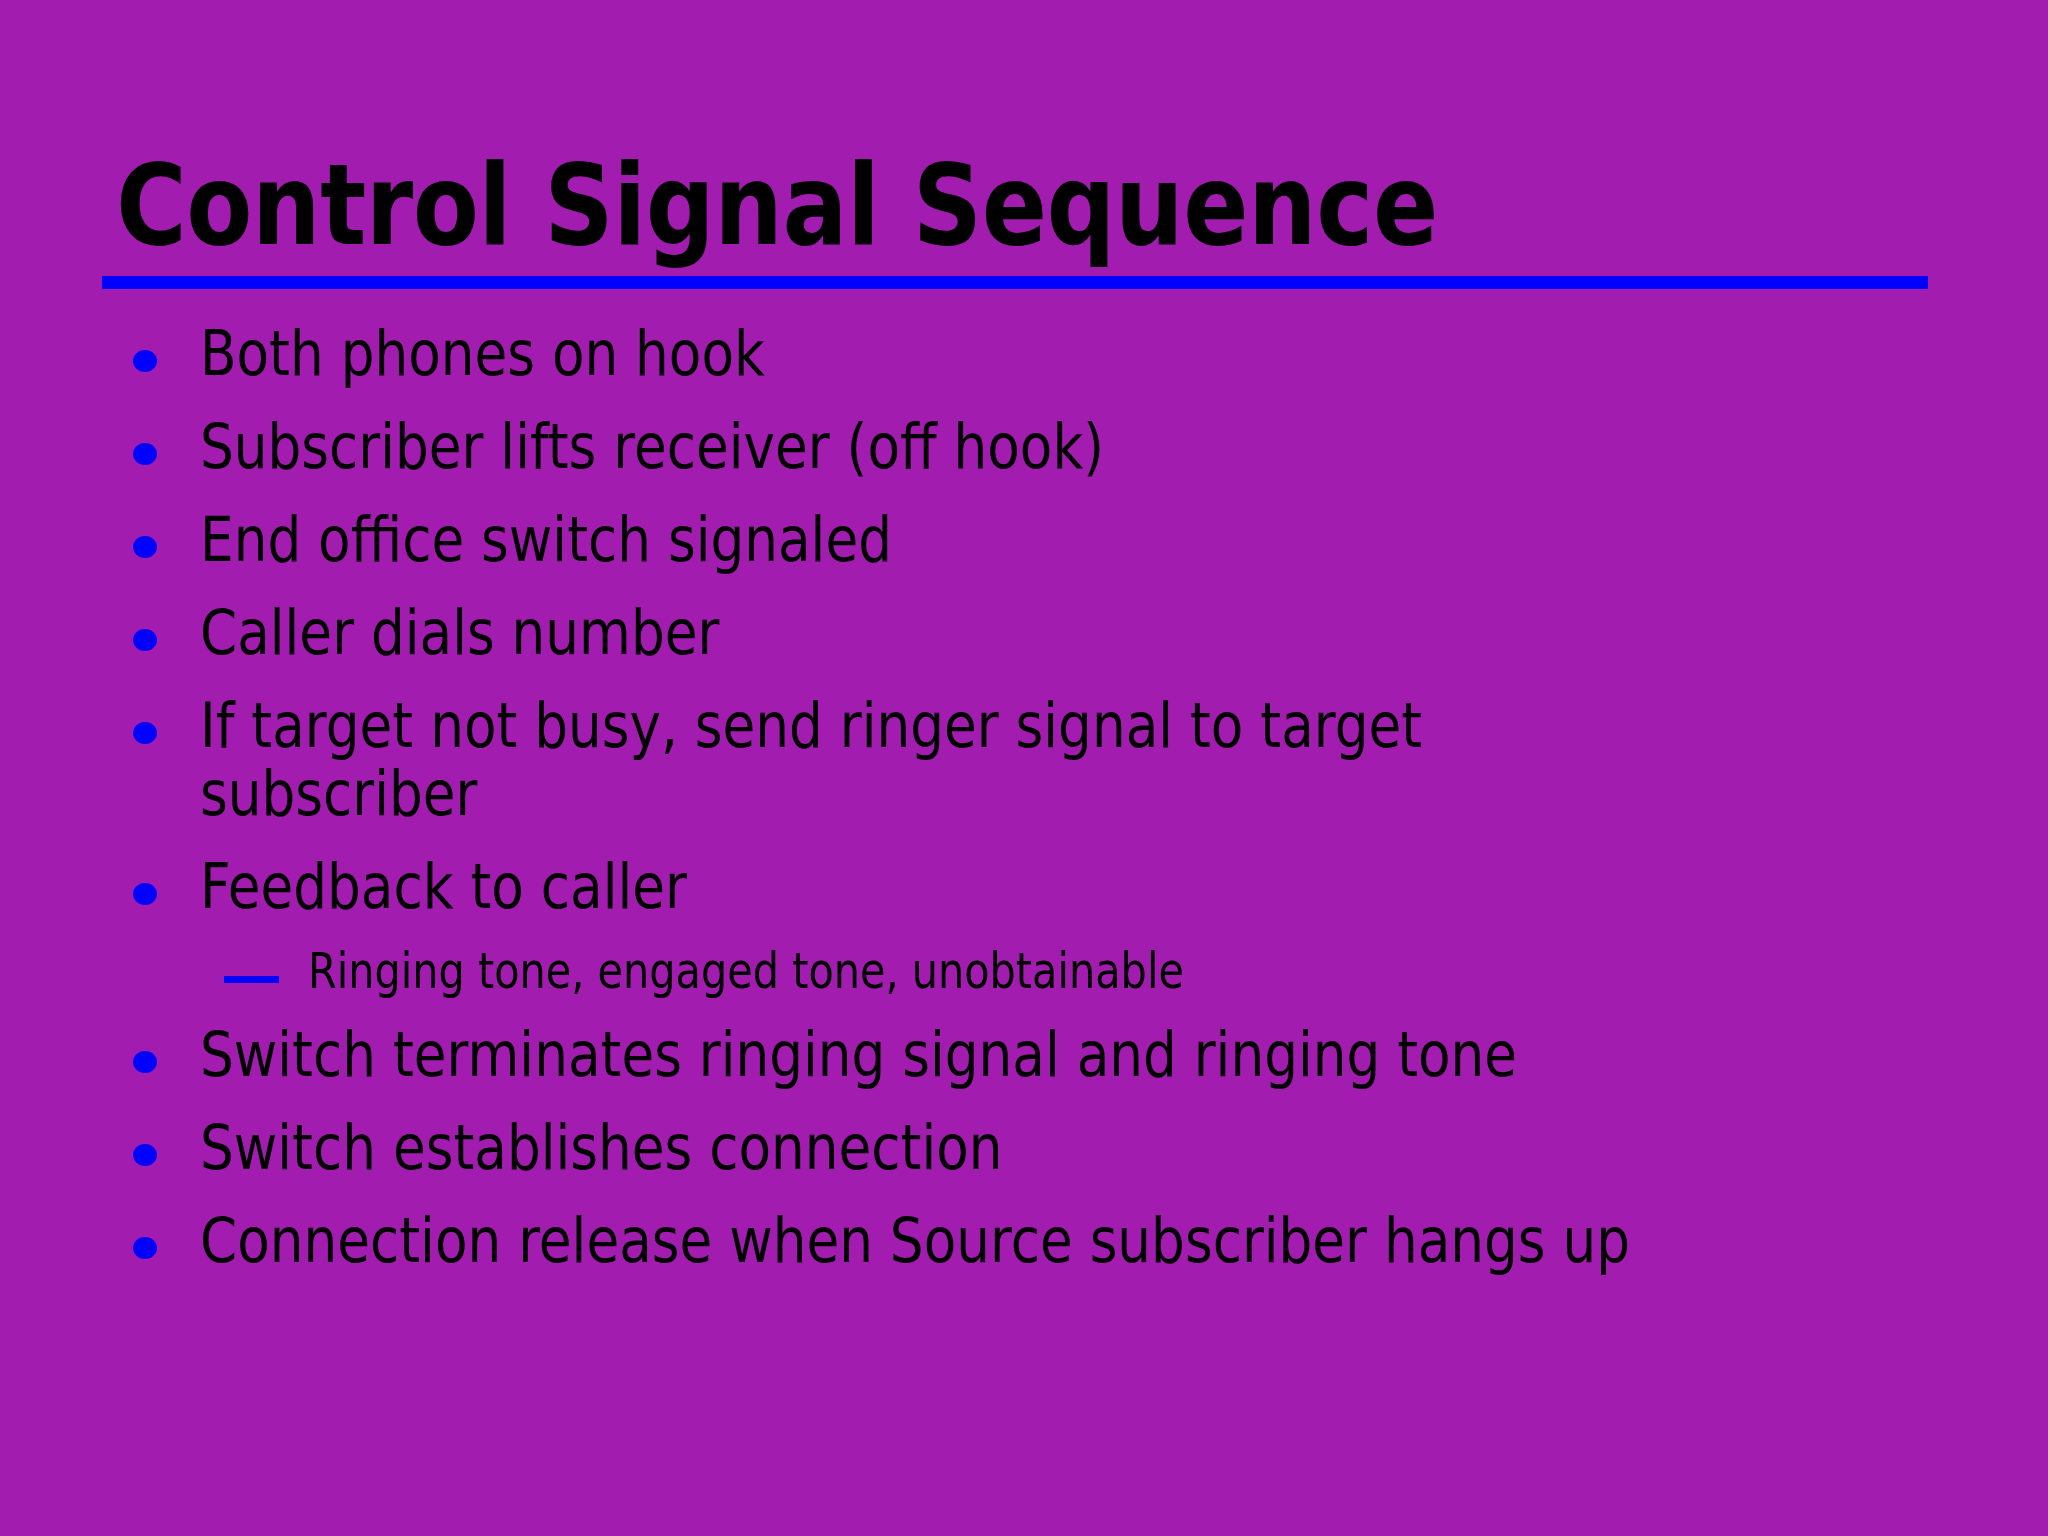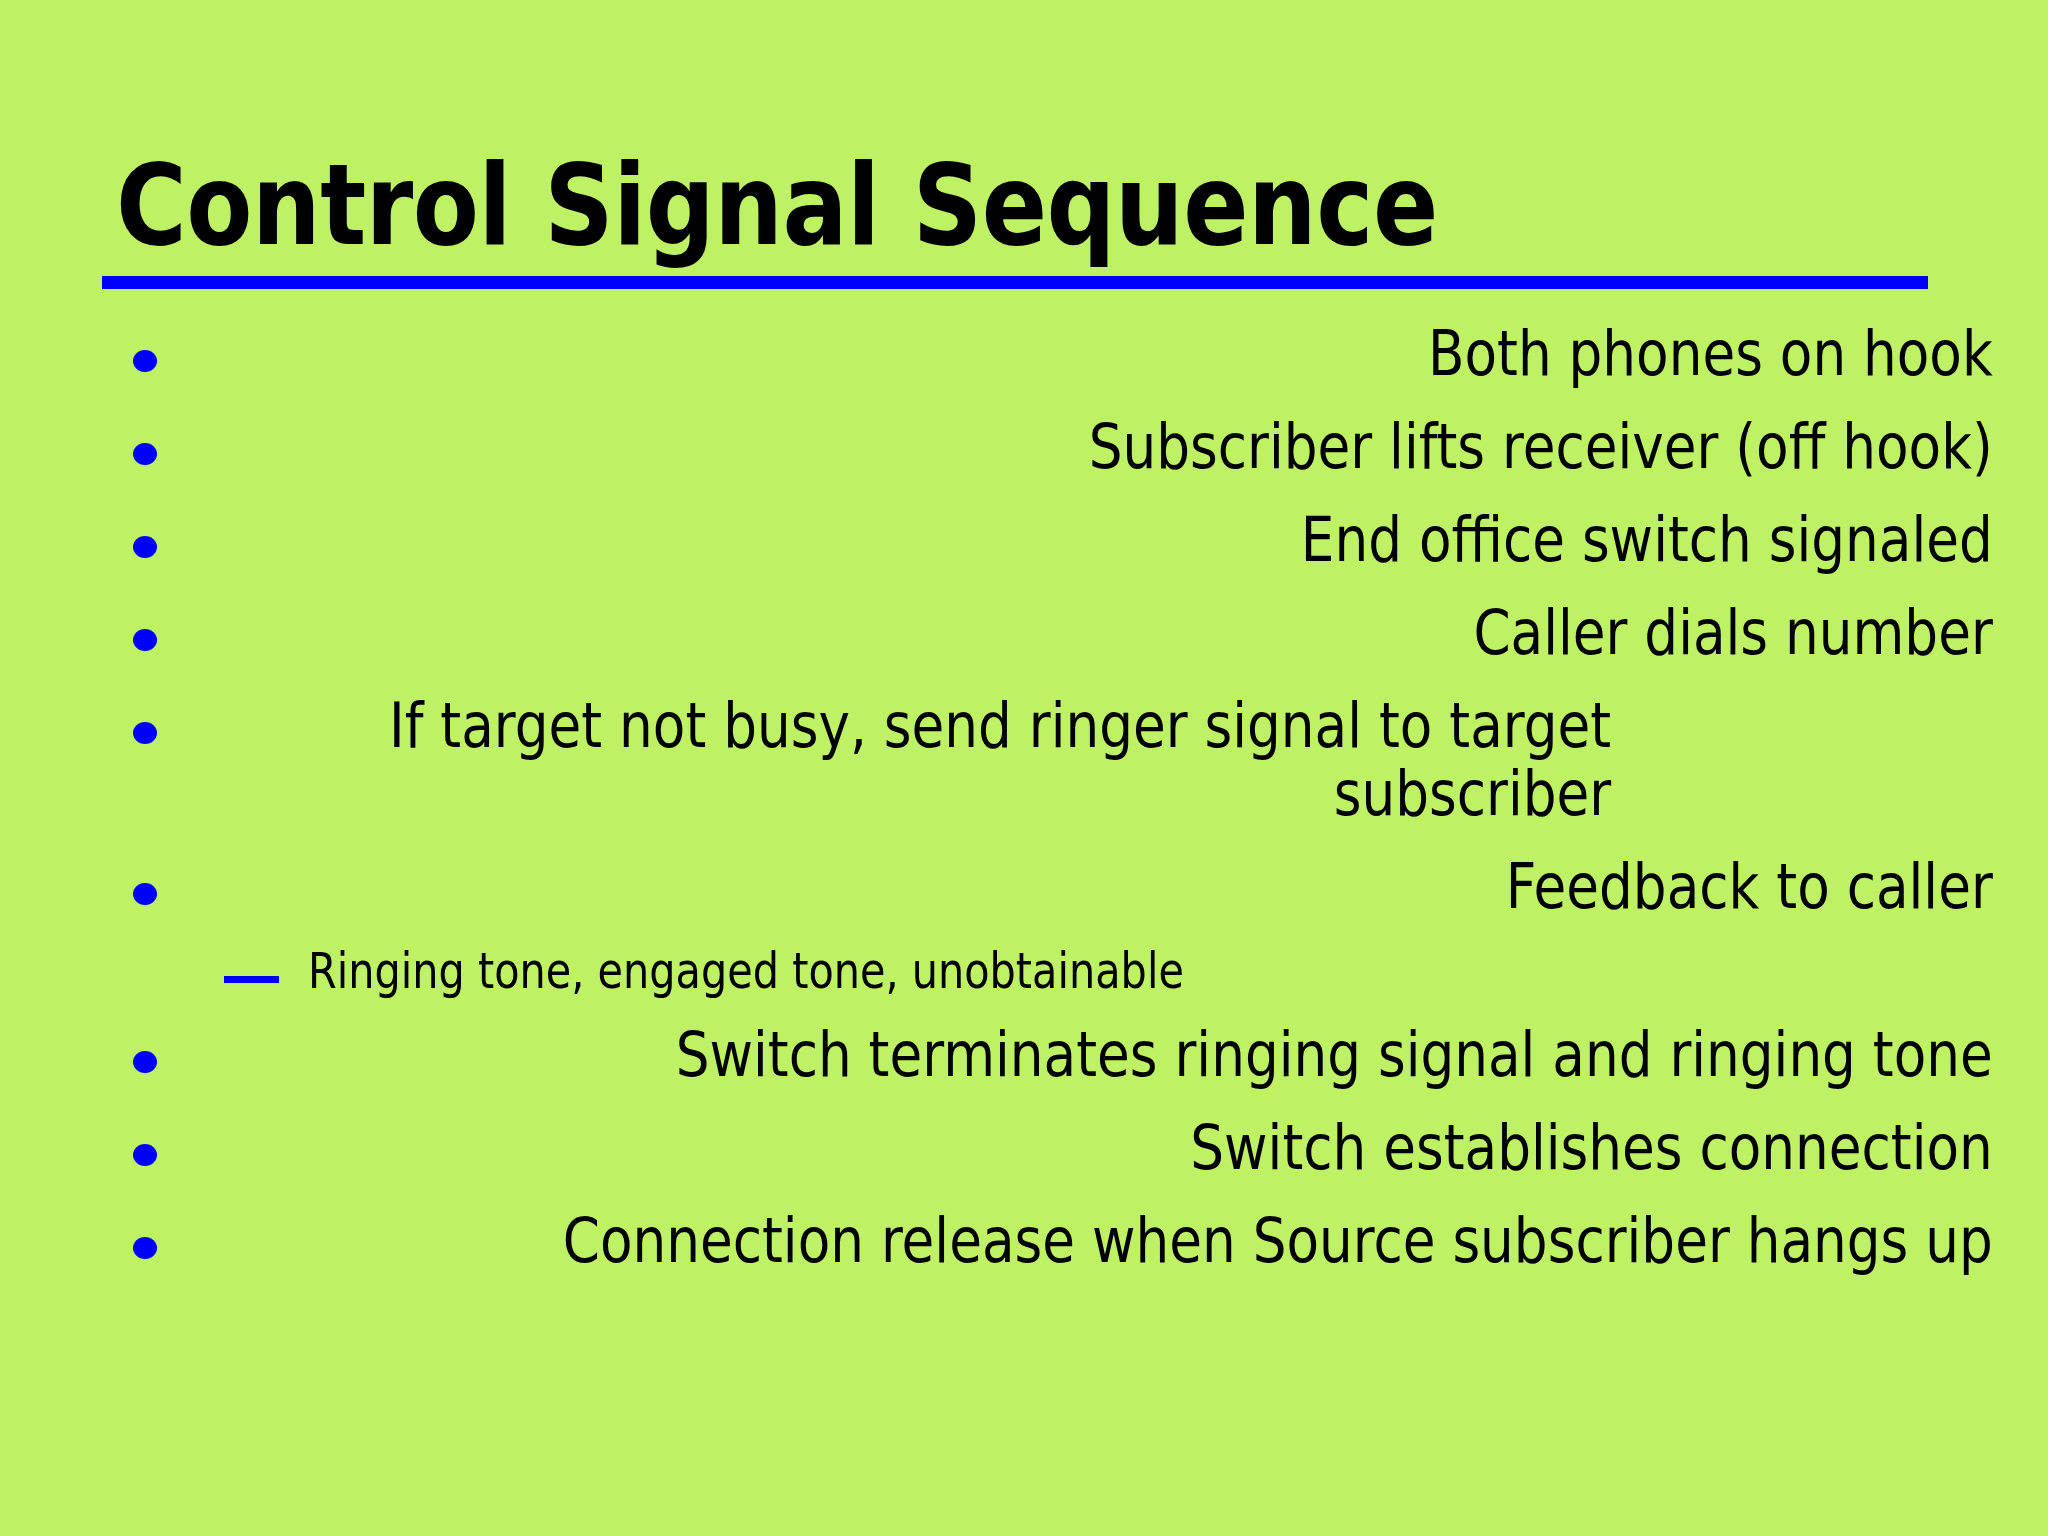--- a/index.html
+++ b/index.html
@@ -4,21 +4,21 @@
 <style>
   html, body {
     margin: 0;
     padding: 0;
     background: #ffffff;
   }
   #slide {
     position: relative;
     width: 2048px;
     height: 1536px;
-    background: #bef264;
+    background: #a21caf;
     overflow: hidden;
     font-family: "DejaVu Sans", sans-serif;
   }
 
   
   #title-block {
     position: absolute;
     left: 102px;
     top: 148px;
     width: 1826px;
@@ -48,21 +48,20 @@
     left: 118px;
     top: 320px;
     width: 1880px;
   }
 
   .bullet-row {
     position: relative;
     display: block;
     padding-left: 82px;
     margin: 0 0 25px 0;
-    text-align: right;
   }
   .bullet-row:last-child { margin-bottom: 4px; }
 
   .bullet-marker {
     position: absolute;
     left: 15px;
     top: 30px;
     width: 24px;
     height: 22px;
     border-radius: 50%;

